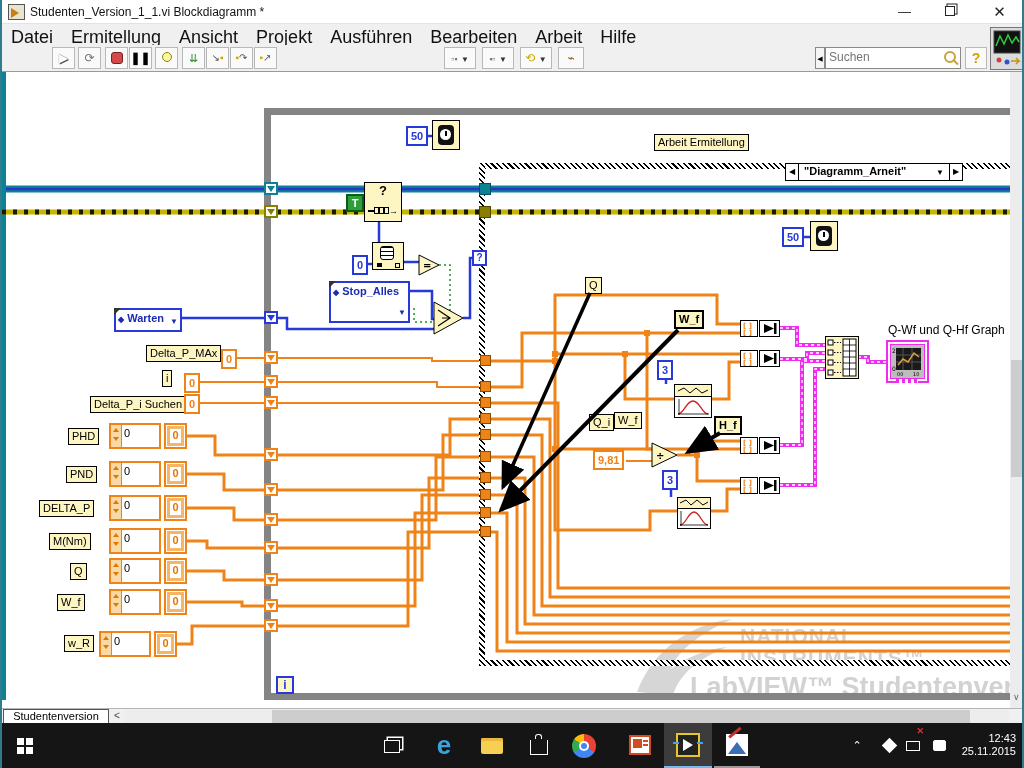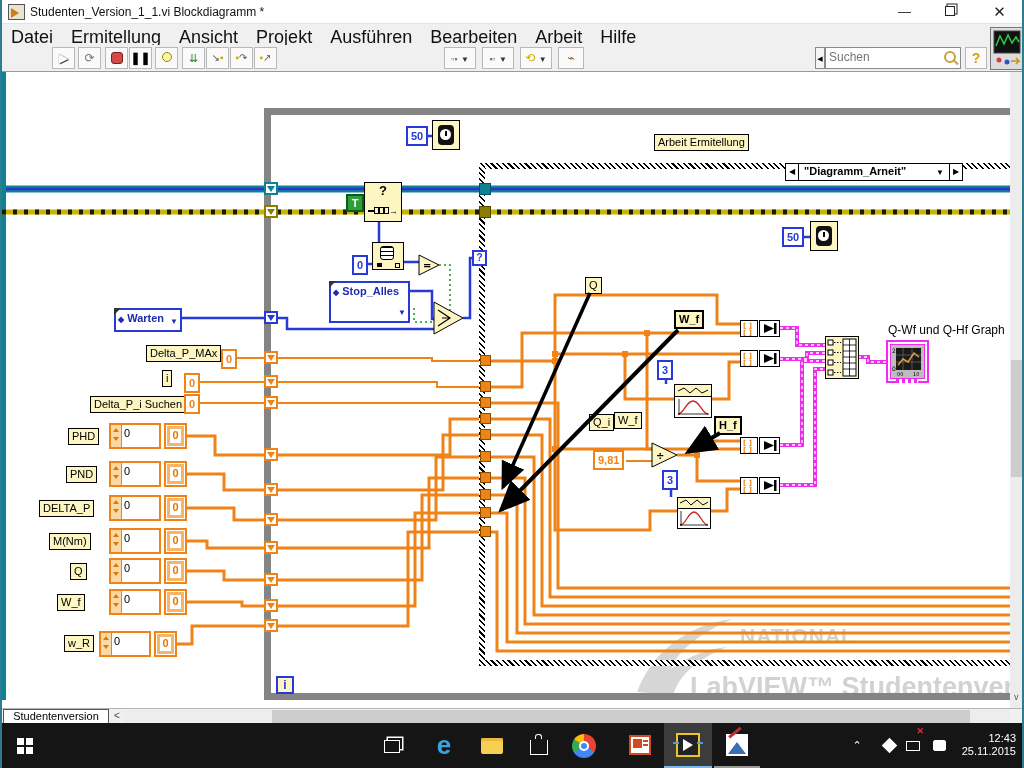--- a/index.html
+++ b/index.html
@@ -124,20 +124,21 @@
       </svg>
     </div>
   </div>
 
   <div class="diagram">
 
     <svg class="abs" style="left:625px;top:535px;" width="130" height="100">
       <path d="M10,85 C25,45 60,18 105,12 C70,28 50,45 44,62 C60,50 80,42 100,40 C70,52 52,68 46,88 Z" fill="#d6d6d6"></path>
     </svg>
     <div class="wm" style="left:738px;top:552px;font-size:21px;">NATIONAL</div>
+    <div class="wm" style="left:738px;top:574px;font-size:21px;">INSTRUMENTS™</div>
     <div class="wm" style="left:688px;top:600px;font-size:27px;letter-spacing:0;">LabVIEW™ Studentenversion</div>
 
     <div class="loop-frame" style="left:262px;top:36px;width:750px;height:592px;"></div>
 
     <div class="case-strip" style="left:477px;top:91px;width:535px;height:6px;"></div>
     <div class="case-strip" style="left:477px;top:91px;width:6px;height:503px;"></div>
     <div class="case-strip" style="left:477px;top:588px;width:535px;height:6px;"></div>
 
     <svg class="abs" style="left:0;top:0;" width="1008" height="636">
 

